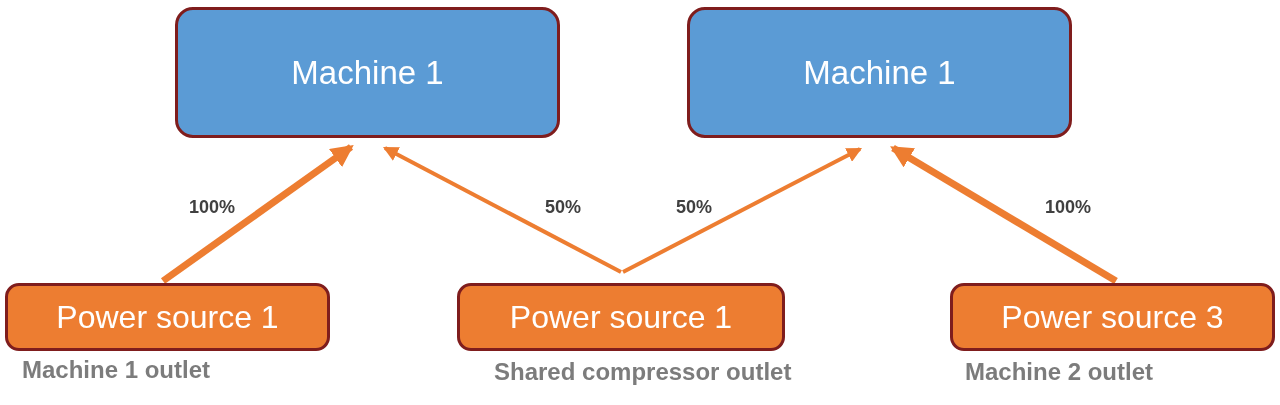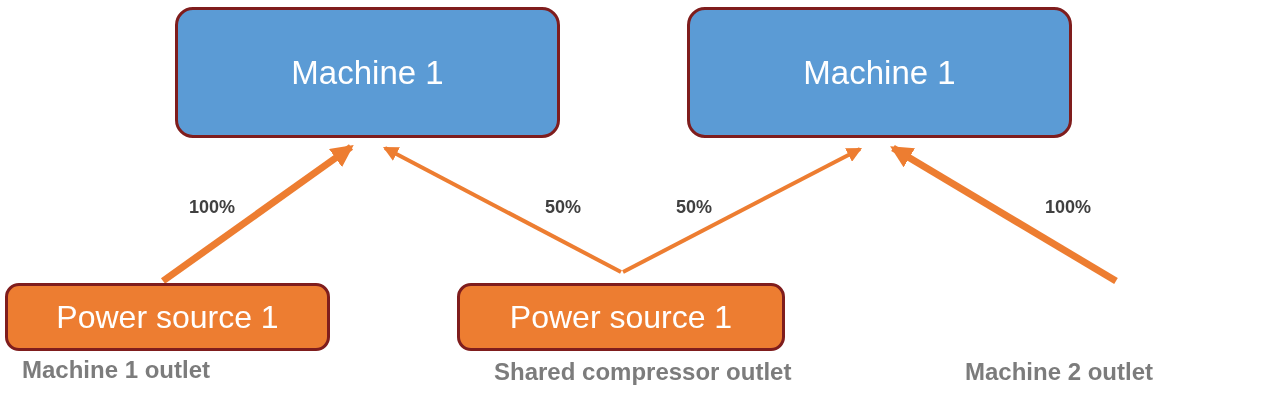--- a/index.html
+++ b/index.html
@@ -110,20 +110,23 @@
   <div class="box machine" id="machine-2">
     <span>Machine 1</span>
   </div>
 
   <div class="box power" id="power-1">
     <span>Power source 1</span>
   </div>
   <div class="box power" id="power-2">
     <span>Power source 1</span>
   </div>
+  <div class="box power" id="power-3">
+    <span>Power source 3</span>
+  </div>
 
   <div class="pct" id="pct-1">100%</div>
   <div class="pct" id="pct-2">50%</div>
   <div class="pct" id="pct-3">50%</div>
   <div class="pct" id="pct-4">100%</div>
 
   <div class="caption" id="caption-1">Machine 1 outlet</div>
   <div class="caption" id="caption-2">Shared compressor outlet</div>
   <div class="caption" id="caption-3">Machine 2 outlet</div>
 

